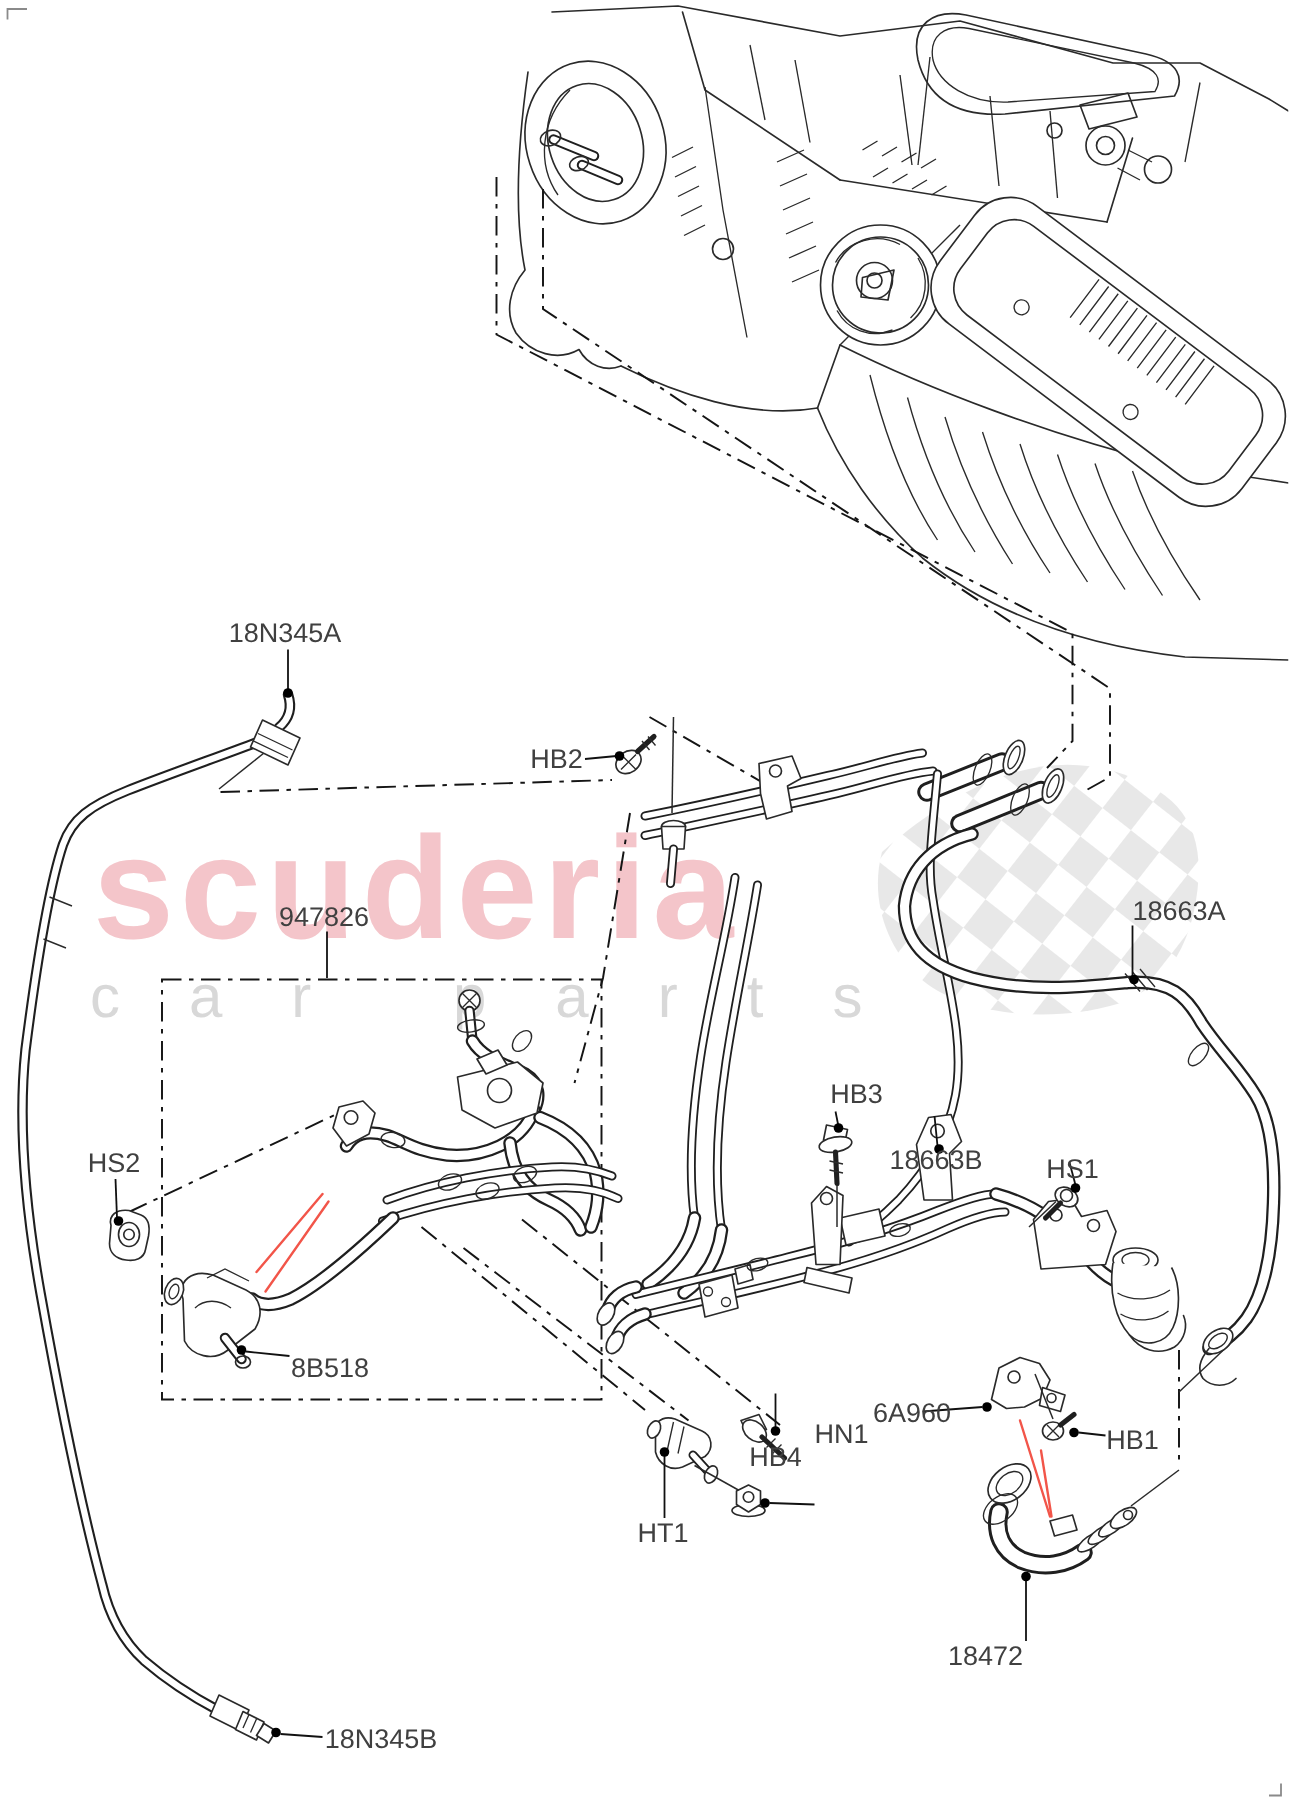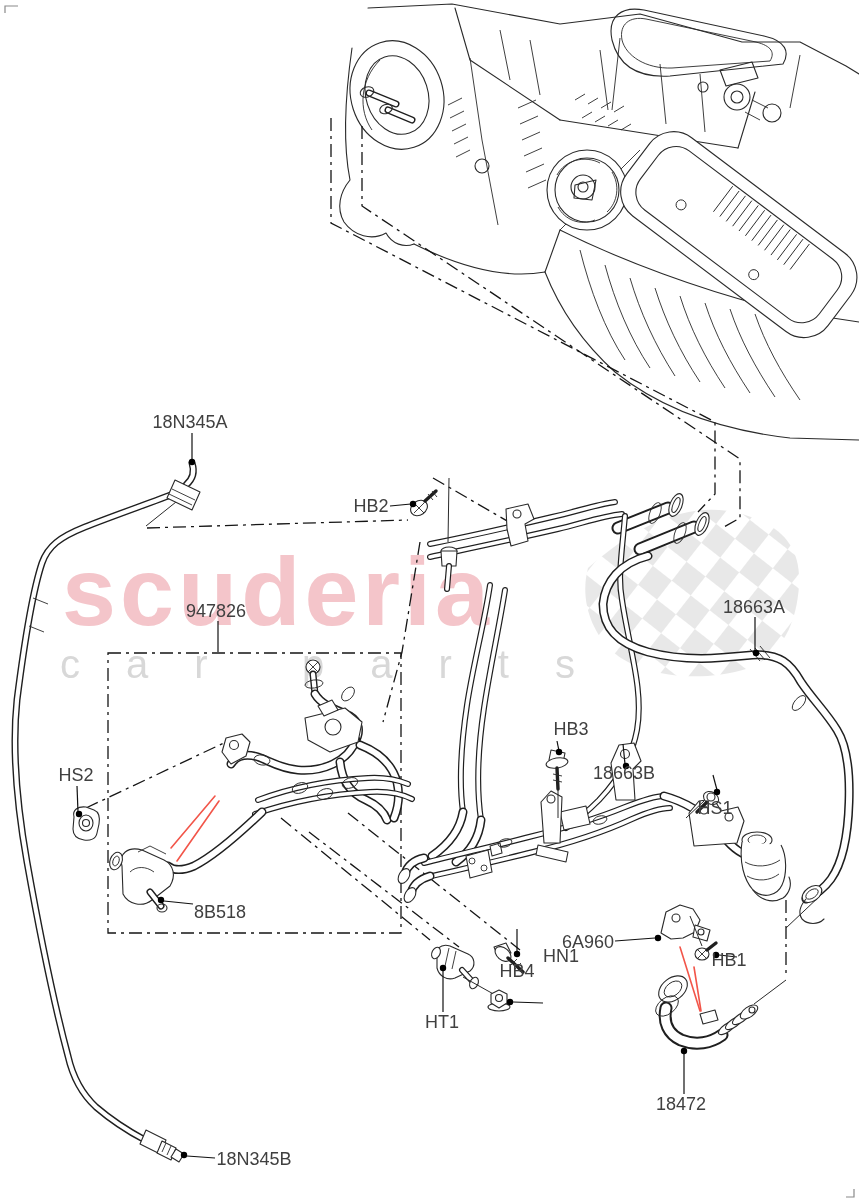--- a/index.html
+++ b/index.html
@@ -393,26 +393,26 @@
     <path class="leader" d="M684,1094 L684,1054"></path>
         <circle class="dot" cx="684" cy="1051" r="3.2"></circle>
     <path class="leader" d="M215,1158 L187,1156"></path>
         <circle class="dot" cx="184" cy="1155" r="3.2"></circle>
   </g>
 </svg>
 
 <span class="plabel" style="left:190px;top:422px">18N345A</span>
 <span class="plabel" style="left:371px;top:506px">HB2</span>
 <span class="plabel" style="left:216px;top:611px">947826</span>
-<span class="plabel" style="left:754px;top:607px">18663A</span>
+<span class="plabel" style="left:786px;top:607px">18663A</span>
 <span class="plabel" style="left:571px;top:729px">HB3</span>
 <span class="plabel" style="left:624px;top:773px">18663B</span>
-<span class="plabel" style="left:715px;top:808px">HS1</span>
+<span class="plabel" style="left:715px;top:779px">HS1</span>
 <span class="plabel" style="left:76px;top:775px">HS2</span>
 <span class="plabel" style="left:220px;top:912px">8B518</span>
 <span class="plabel" style="left:517px;top:971px">HB4</span>
-<span class="plabel" style="left:588px;top:942px">6A960</span>
-<span class="plabel" style="left:729px;top:960px">HB1</span>
+<span class="plabel" style="left:608px;top:942px">6A960</span>
+<span class="plabel" style="left:755px;top:960px">HB1</span>
 <span class="plabel" style="left:561px;top:956px">HN1</span>
 <span class="plabel" style="left:442px;top:1022px">HT1</span>
-<span class="plabel" style="left:681px;top:1104px">18472</span>
+<span class="plabel" style="left:657px;top:1104px">18472</span>
 <span class="plabel" style="left:254px;top:1159px">18N345B</span>
 </div>
 
 </body></html>

